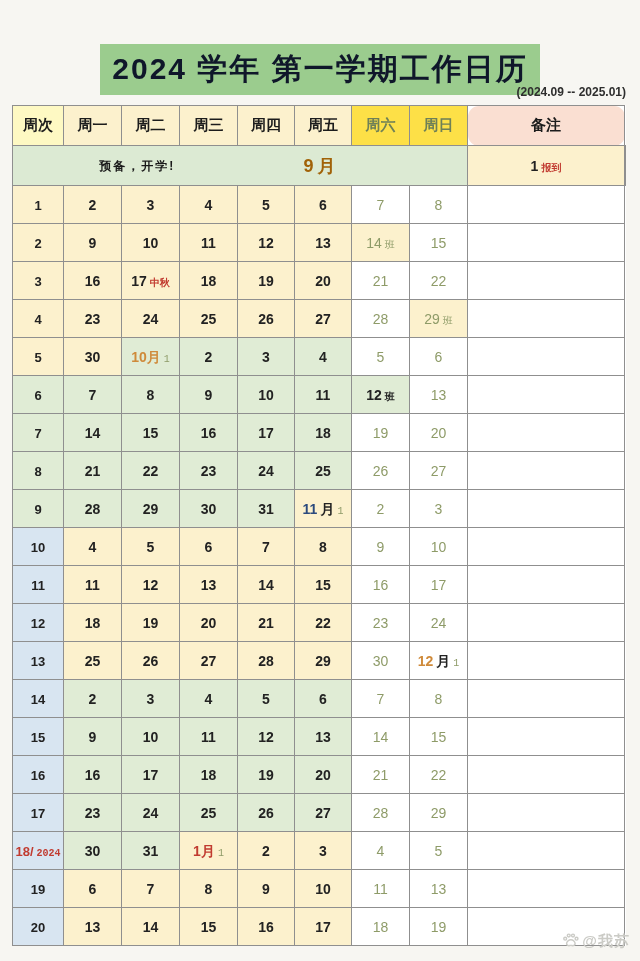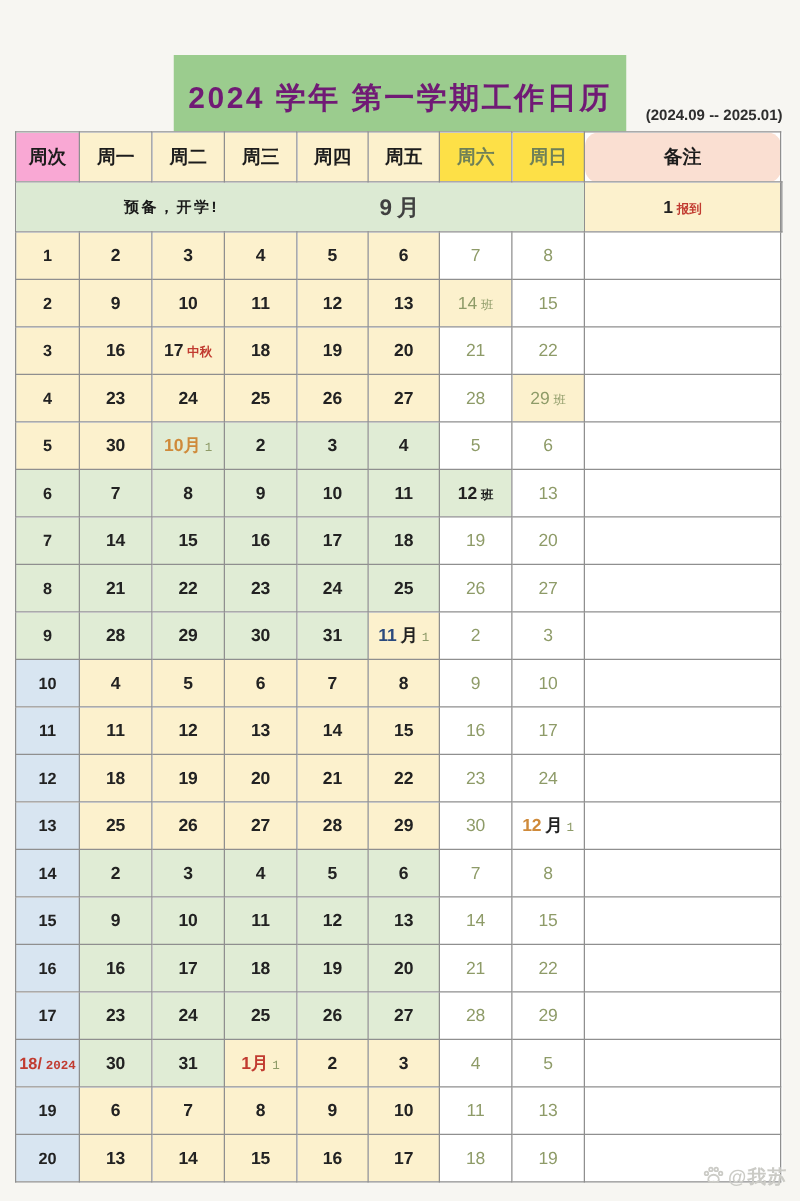--- a/index.html
+++ b/index.html
@@ -3,46 +3,46 @@
 <meta charset="utf-8">
 <style>
   html,body{margin:0;padding:0;}
   body{
     width:640px;height:961px;background:#f7f6f2;position:relative;overflow:hidden;
     font-family:"Liberation Sans","DejaVu Sans",sans-serif;
   }
   .page{position:absolute;inset:0;}
   .title-wrap{position:absolute;top:44px;left:0;width:100%;text-align:center;}
   .title{
-    display:inline-block;background:#9bcc8e;color:#701a75;
-    font-size:24px;font-weight:bold;letter-spacing:2px;padding:18px 12px;
+    display:inline-block;background:#9bcc8e;color:#0f172a;
+    font-size:30px;font-weight:bold;letter-spacing:2px;padding:5px 12px;
   }
   .date-range{position:absolute;top:85px;right:14px;font-size:12px;color:#2e2e2e;font-weight:600;}
   table.cal{position:absolute;left:12px;top:105px;border-collapse:collapse;table-layout:fixed;background:#fff;}
   .cal th,.cal td{border:1px solid #8f8f8f;text-align:center;vertical-align:middle;padding:0;overflow:hidden;}
   .cal thead tr{height:40px;}
   .cal tbody tr{height:38px;}
   .cal tbody tr.sept-tr{height:40px;}
   .cal th{font-size:15px;font-weight:bold;color:#1c1c1c;}
-  .hdr-blue{background:#f9a8d4;margin-top:21px;}
+  .hdr-blue{background:#fef9c3;margin-top:21px;}
   .hdr-yellow{background:#fcf1cd;}
   .hdr-green{background:#fde047;color:#6f8057 !important;margin-left:26px;}
   .hdr-pink{background:#fadfd2;border-radius:11px;}
   .bg-y{background:#fcf1cd;}
   .bg-g{background:#e0ecd5;margin-left:20px;}
   .bg-b{background:#d8e5f1;}
   .bg-w{background:#ffffff;}
   td.sept{background:#dcead3;position:relative;}
   .hand{
     position:absolute;left:19%;top:50%;transform:translateY(-50%);
     font-size:12px;font-weight:bold;color:#1a1a1a;letter-spacing:2px;white-space:nowrap;
   }
   .mon9{
     position:absolute;left:64%;top:50%;transform:translateY(-50%);
-    font-size:18px;font-weight:bold;color:#404040;letter-spacing:4px;white-space:nowrap;
+    font-size:18px;font-weight:bold;color:#a16207;letter-spacing:4px;white-space:nowrap;
   }
   td.wk .p{font-size:13px;}
   td.cell .p{font-size:14px;}
   .p{display:inline-block;line-height:1;}
   .p + .p{margin-left:3px;font-family:Liberation Mono, monospace;}
   .p.sm{font-size:10px !important;}
   .c-k{color:#222222;font-weight:bold;}
   .c-o{color:#8e9b68;font-weight:normal;}
   .c-or{color:#cf8a3a;font-weight:bold;}
   .c-r{color:#c13b30;font-weight:bold;}

